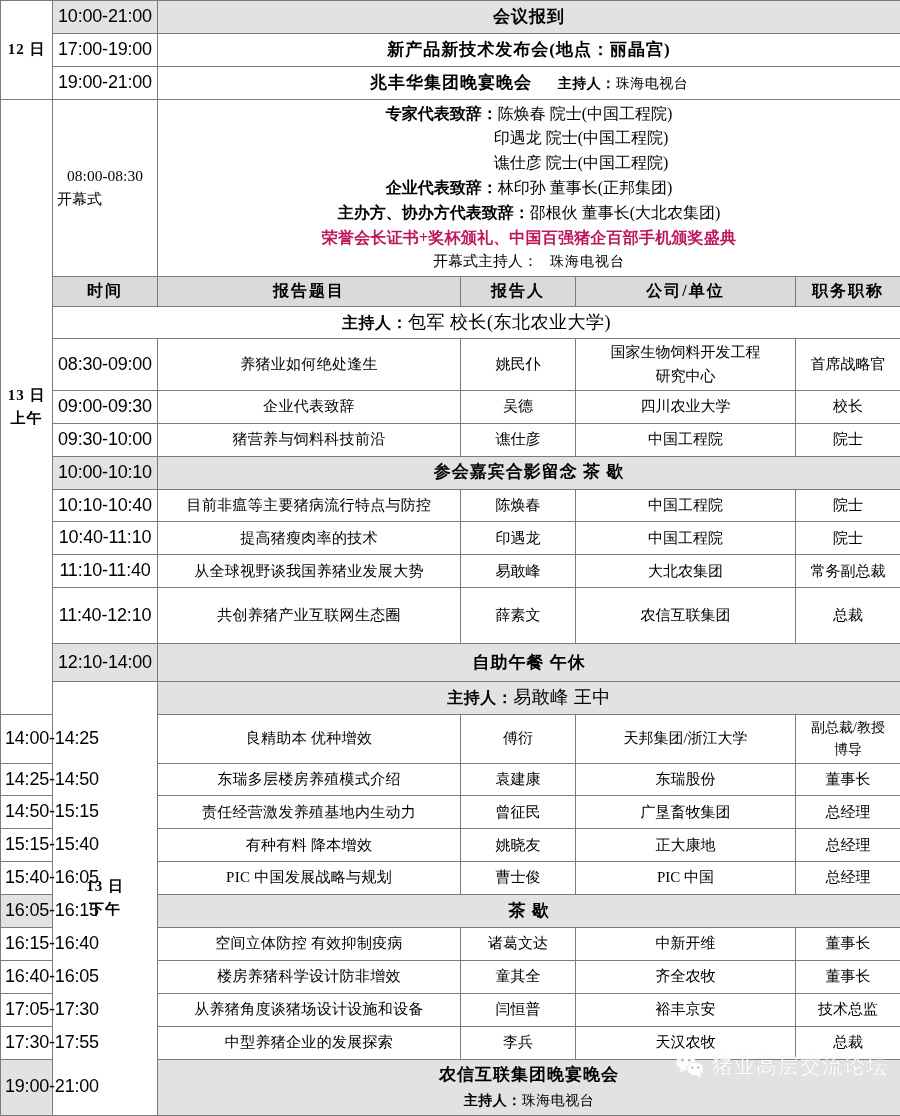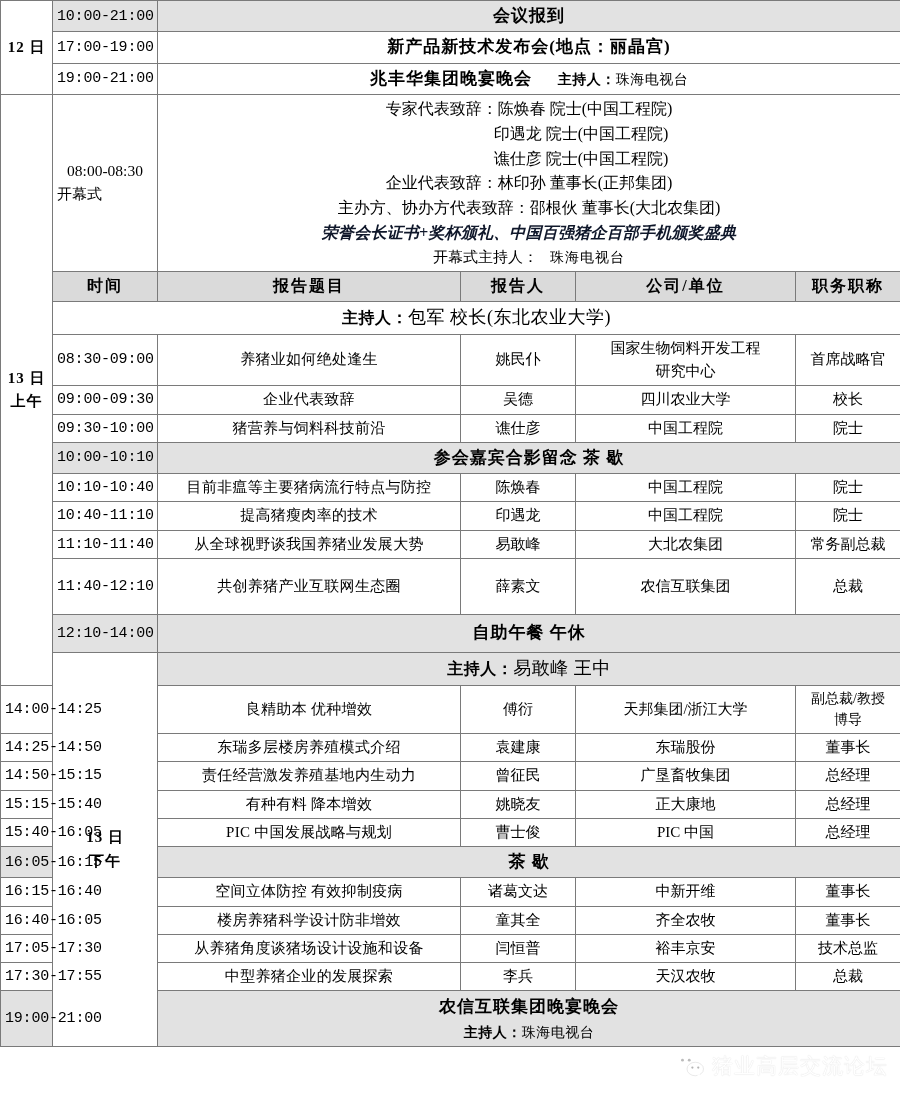--- a/index.html
+++ b/index.html
@@ -40,22 +40,22 @@
   col.c-role  { width: 105px; }
 
   .day-cell {
     font-weight: bold;
     font-size: 15px;
     letter-spacing: 1px;
     line-height: 1.9;
     padding: 0 2px;
   }
   .time-cell {
-    font-family: Liberation Mono, monospace;
-    font-size: 15px;
+    font-family: Liberation Sans, sans-serif;
+    font-size: 18px;
     text-align: left;
     padding-left: 4px;
     letter-spacing: -0.2px;
     white-space: nowrap;
   }
   .grey { background: #e2e2e2; }
   .hdr td {
     background: #dadada;
     font-weight: bold;
     font-size: 16px;
@@ -81,27 +81,26 @@
   .host-row .nm { font-size: 18px; }
 
   
   .open-block {
     text-align: left;
     padding: 6px 0 6px 8px;
     font-size: 16px;
     line-height: 1.78;
   }
   .open-block .ln { white-space: nowrap; }
-  .open-block .lbl { font-weight: normal; }
+  .open-block .lbl { font-weight: bold; }
   .open-block .ind1 { padding-left: 104px; }
   .open-block .blue {
-    color: #0f172a;
+    color: #be185d;
     font-weight: bold;
     letter-spacing: 0.2px;
-    font-style: italic;
   }
   .open-block .closing { font-size: 15px; }
   .open-block .closing .sm { font-size: 14px; letter-spacing: 1px; }
 
   .time-ceremony {
     font-size: 15.5px;
     line-height: 2.9;
     text-align: left;
     padding-left: 3px;
   }

